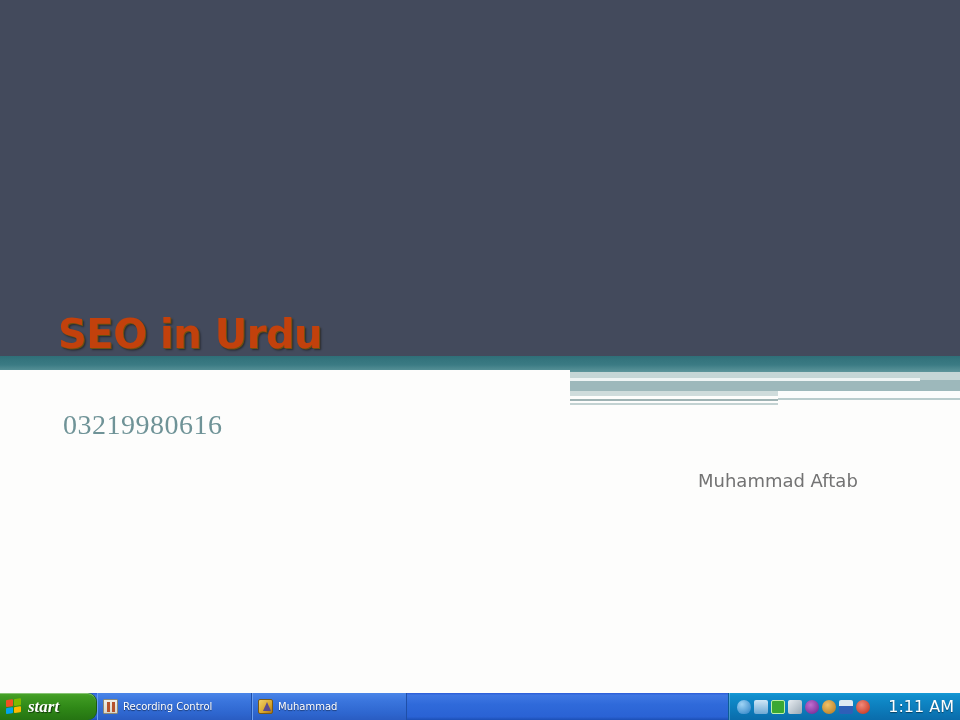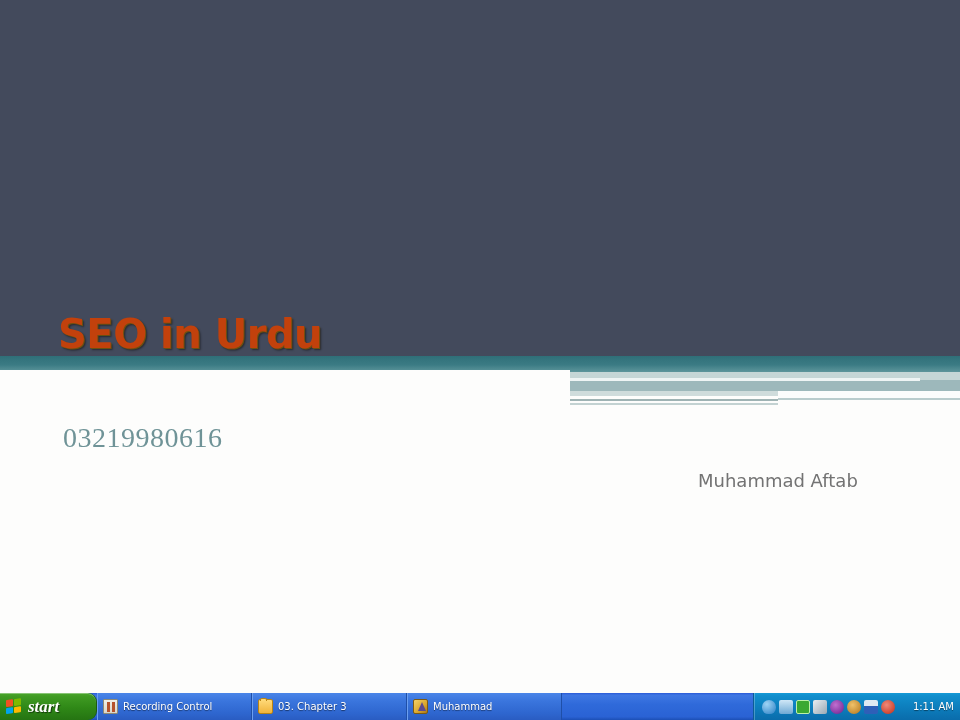--- a/index.html
+++ b/index.html
@@ -152,21 +152,21 @@
     font-family: "Liberation Serif", serif;
     font-size: 31px;
     font-weight: normal;
     color: #2e3338;
     white-space: nowrap;
   }
 
   .slide-phone {
     position: absolute;
     left: 63px;
-    top: 422px;
+    top: 409px;
     font-family: "Liberation Serif", serif;
     font-size: 28px;
     color: #6f9397;
     letter-spacing: 0.5px;
     white-space: nowrap;
   }
 
   .slide-presenter {
     position: absolute;
     left: 698px;
@@ -361,21 +361,21 @@
   .ti-shield   { background: radial-gradient(circle at 35% 30%, #9fd4f5, #2a7fc4); border-radius: 50% 50% 45% 45%; }
   .ti-network  { background: linear-gradient(180deg,#cfe7f7,#6fa9d4); }
   .ti-green    { background: #3aa832; border: 1px solid #bdf0a8; box-sizing: border-box; }
   .ti-plug     { background: linear-gradient(135deg,#e9eef2,#9aa8b4); }
   .ti-purple   { background: radial-gradient(circle at 40% 35%, #c06fd0, #6a1e8c); border-radius: 50%; }
   .ti-orange   { background: radial-gradient(circle at 40% 35%, #f0c26a, #b1741a); border-radius: 50%; }
   .ti-blue     { background: linear-gradient(180deg,#dfe9f2 0%, #dfe9f2 45%, #2e5fb8 46%, #2e5fb8 100%); }
   .ti-red      { background: radial-gradient(circle at 40% 35%, #f08a7a, #c22a14); border-radius: 50%; }
   .tray-clock {
     font-family: "DejaVu Sans", sans-serif;
-    font-size: 10px;
+    font-size: 16px;
     color: #ffffff;
     text-shadow: 0 1px 1px rgba(0,0,0,0.45);
     margin-left: 15px;
     white-space: nowrap;
   }
 </style>
 </head>
 <body>
 
 <div id="screen">
@@ -416,24 +416,20 @@
       <span class="start-label">start</span>
     </div>
 
     <div class="task-area">
 
       <div class="task-btn">
         <span class="task-ico ico-recorder"></span>
         <span class="task-label">Recording Control</span>
       </div>
 
-      <div class="task-btn">
-        <span class="task-ico ico-folder"></span>
-        <span class="task-label">03. Chapter 3</span>
-      </div>
 
 
       <div class="task-btn">
         <span class="task-ico ico-flash"></span>
         <span class="task-label">Muhammad</span>
       </div>
     </div>
 
     <div class="tray">
       <span class="tray-ico ti-shield"></span>

